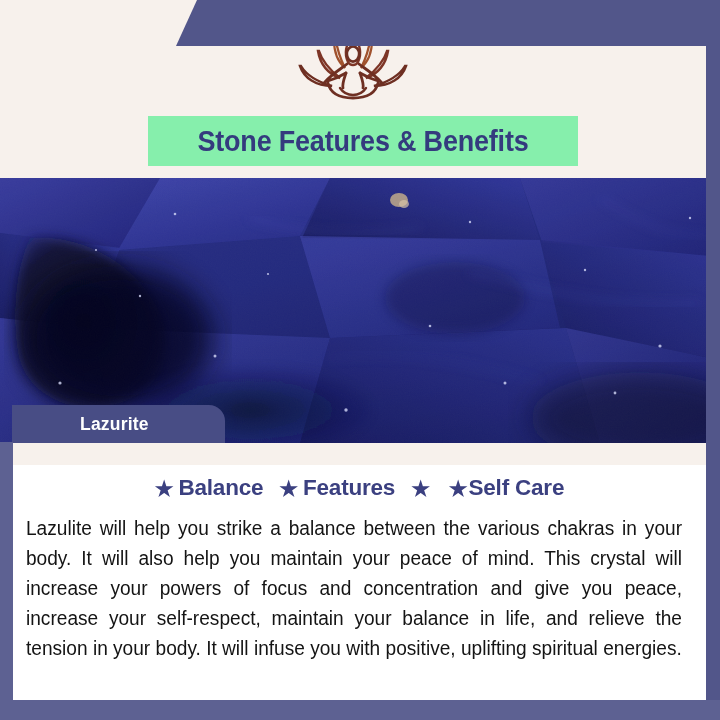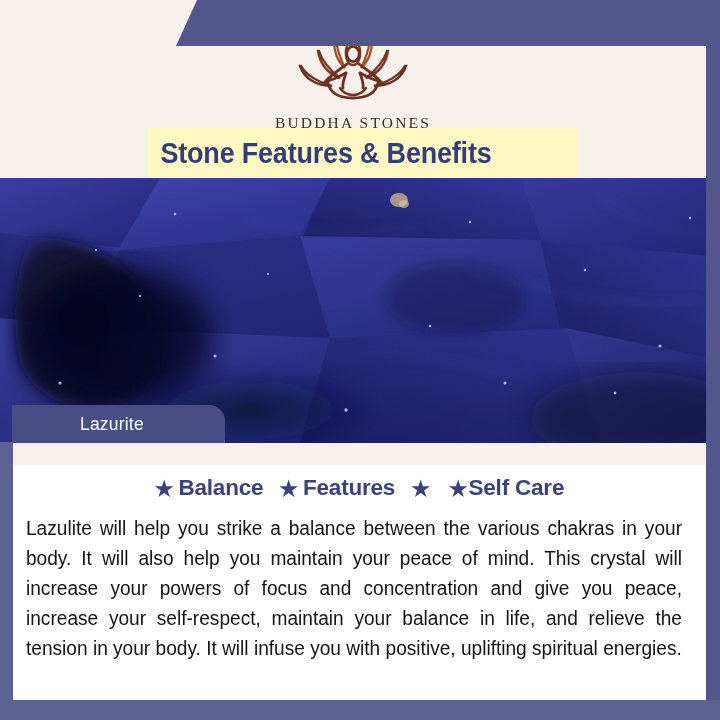--- a/index.html
+++ b/index.html
@@ -99,28 +99,28 @@
     font-family: "Liberation Serif", serif;
     font-size: 15.5px;
     letter-spacing: 2.2px;
     color: #3a2b22;
   }
 
   
   .title-strip {
     position: absolute;
     left: 148px;
-    top: 128px;
+    top: 116px;
     width: 430px;
     height: 50px;
-    background: #fef9c3;
+    background: #86efac;
     z-index: 4;
     display: flex;
     align-items: center;
-    justify-content: flex-start;
+    justify-content: center;
   }
   .title-text {
     font-family: "Liberation Sans Narrow", "Liberation Sans", sans-serif;
     font-weight: bold;
     font-size: 29px;
     color: #343b7e;
     letter-spacing: -0.2px;
     transform: scaleX(0.93);
     white-space: nowrap;
   }
@@ -148,21 +148,21 @@
     background: #484d85;
     border-top-right-radius: 16px;
     z-index: 5;
     display: flex;
     align-items: center;
   }
   .stone-banner span {
     margin-left: 68px;
     color: #ffffff;
     font-size: 17.5px;
-    font-weight: normal;
+    font-weight: bold;
     letter-spacing: 0.2px;
   }
 
   
   .body-area {
     position: absolute;
     left: 13px;
     top: 443px;
     width: 693px;
     height: 257px;

